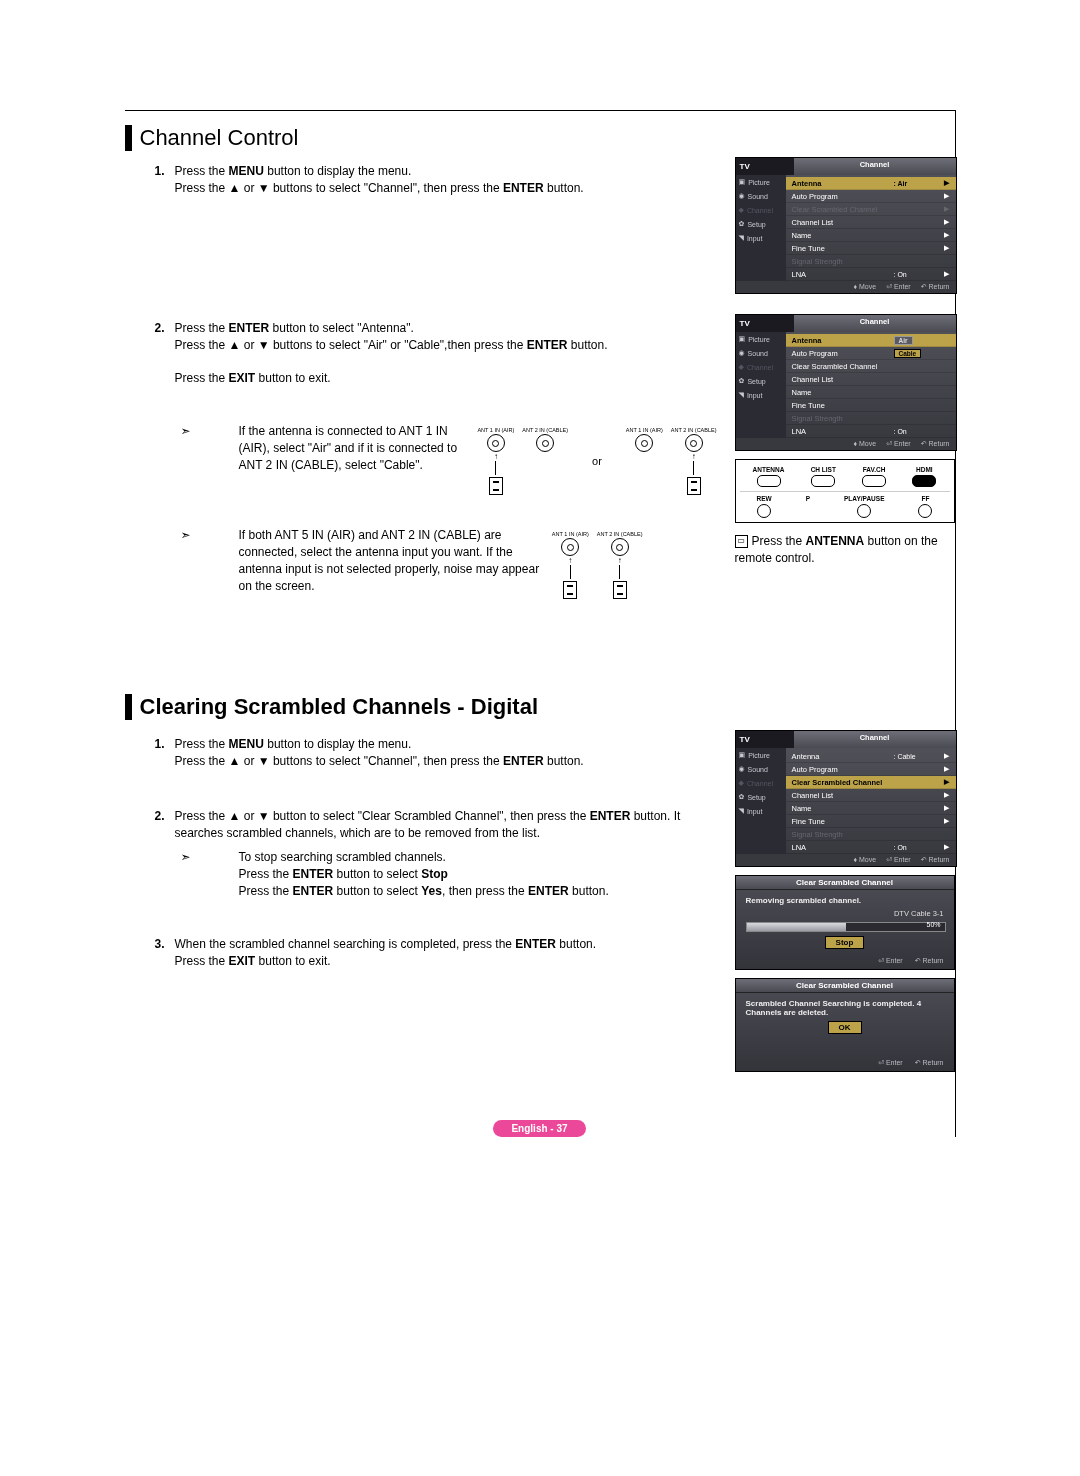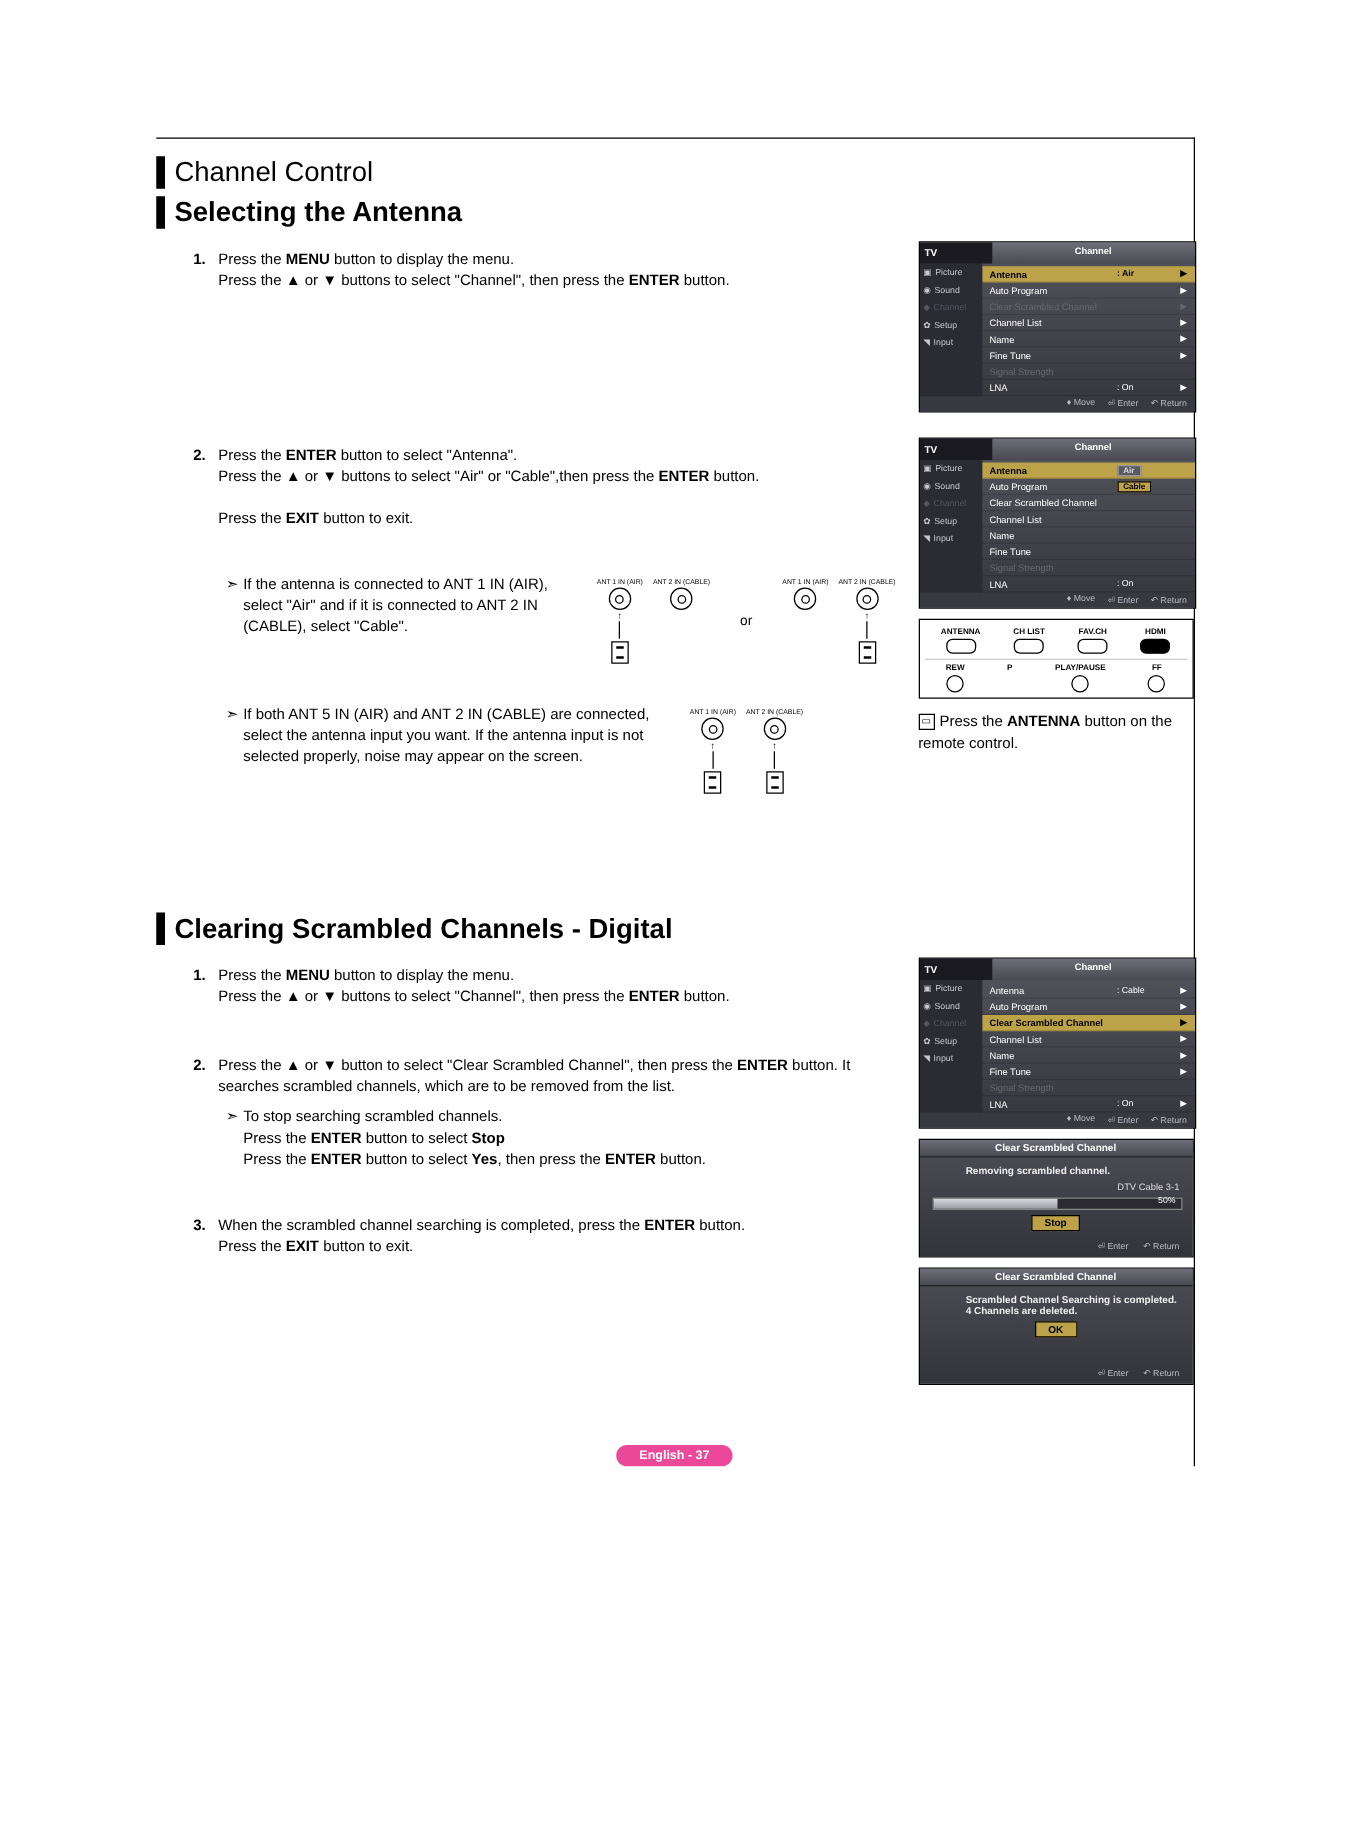--- a/index.html
+++ b/index.html
@@ -55,21 +55,21 @@
     flex-shrink: 0;
   }
   .step-text { flex:1; }
   .bold { font-weight: bold; }
   .note {
     display:flex;
     margin: 6px 0 6px 56px;
     line-height:1.4;
   }
   .note-arrow { width:14px; flex-shrink:0; }
-  .note-text { flex:1; }
+  .note-text { flex:1;margin-left:44px; }
 
   .menu-shot {
     width: 220px;
     background: linear-gradient(#4d4d56, #33333a);
     border:1px solid #000;
     font-size: 7.5px;
     color:#fff;
     margin-bottom:8px;
   }
   .menu-header { display:flex; }
@@ -135,21 +135,21 @@
     background:linear-gradient(#4d4d56,#33333a);
     border:1px solid #000;
     font-size:8px;
     color:#ddd;
     margin-bottom:8px;
     box-sizing:border-box;
     padding-bottom:2px;
   }
   .popup-title { background:linear-gradient(#6e6e78,#4a4a52); color:#fff; text-align:center; font-weight:bold; padding:2px 0; font-size:8px; border-bottom:1px solid #222;}
   .popup-body { padding:6px 10px 2px 10px; min-height:56px;}
-  .popup-msg { font-size:8px; font-weight:bold; color:#eee; margin-bottom:4px;margin-left:27px;}
+  .popup-msg { font-size:8px; font-weight:bold; color:#eee; margin-bottom:4px;}
   .popup-sub { text-align:right; font-size:7.5px; margin-bottom:4px;}
   .progress-outer { width:100%; height:8px; border:1px solid #888; background:#2a2a30; margin-bottom:4px; position:relative;}
   .progress-inner { width:50%; height:100%; background:linear-gradient(#d8d8df,#9a9aa2);}
   .progress-label { position:absolute; right:4px; top:-2px; font-size:7px; color:#fff;}
   .popup-btn { display:inline-block; background:#bca34a; color:#000; font-weight:bold; font-size:8px; padding:1px 10px; border:1px solid #000;}
   .popup-btn-wrap { text-align:center; margin:4px 0;}
   .popup-footer { display:flex; justify-content:flex-end; gap:12px; padding:2px 10px; font-size:7px; color:#bcbcc4;}
 
   .page-number {
     text-align:center;
@@ -166,21 +166,20 @@
   }
 
   .spacer { height: 70px; }
 </style>
 </head>
 <body>
 
 <div class="page">
 
   <div class="section-title">Channel Control</div>
-  <div class="heading">Selecting the Antenna</div>
 
   <div class="body-row">
     <div class="body-left">
       <div class="step">
         <div class="step-num">1.</div>
         <div class="step-text">
           <span>Press the </span><span class="bold">MENU</span><span> button to display the menu.</span><br>
           <span>Press the ▲ or ▼ buttons to select "Channel", then press the </span><span class="bold">ENTER</span><span> button.</span>
         </div>
       </div>

